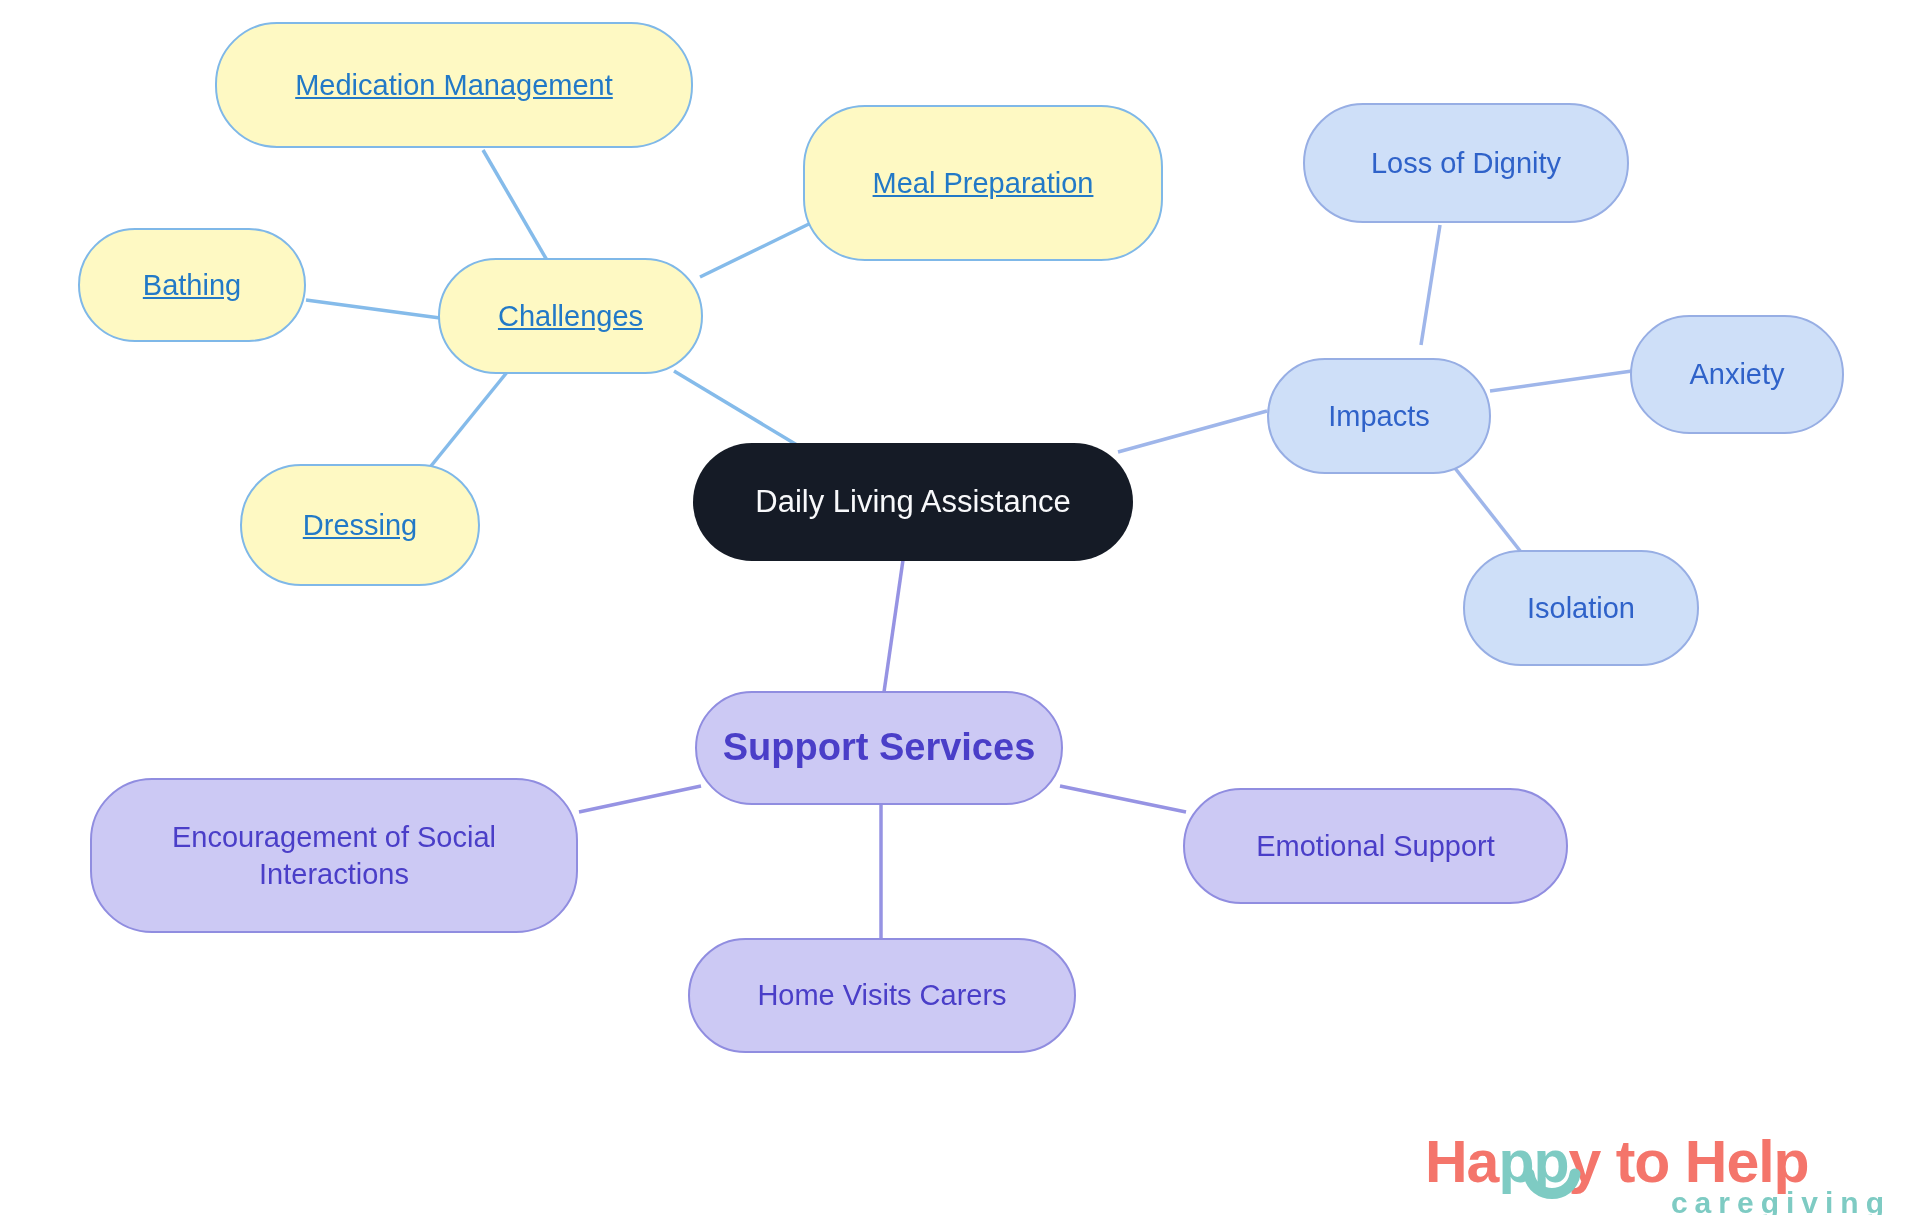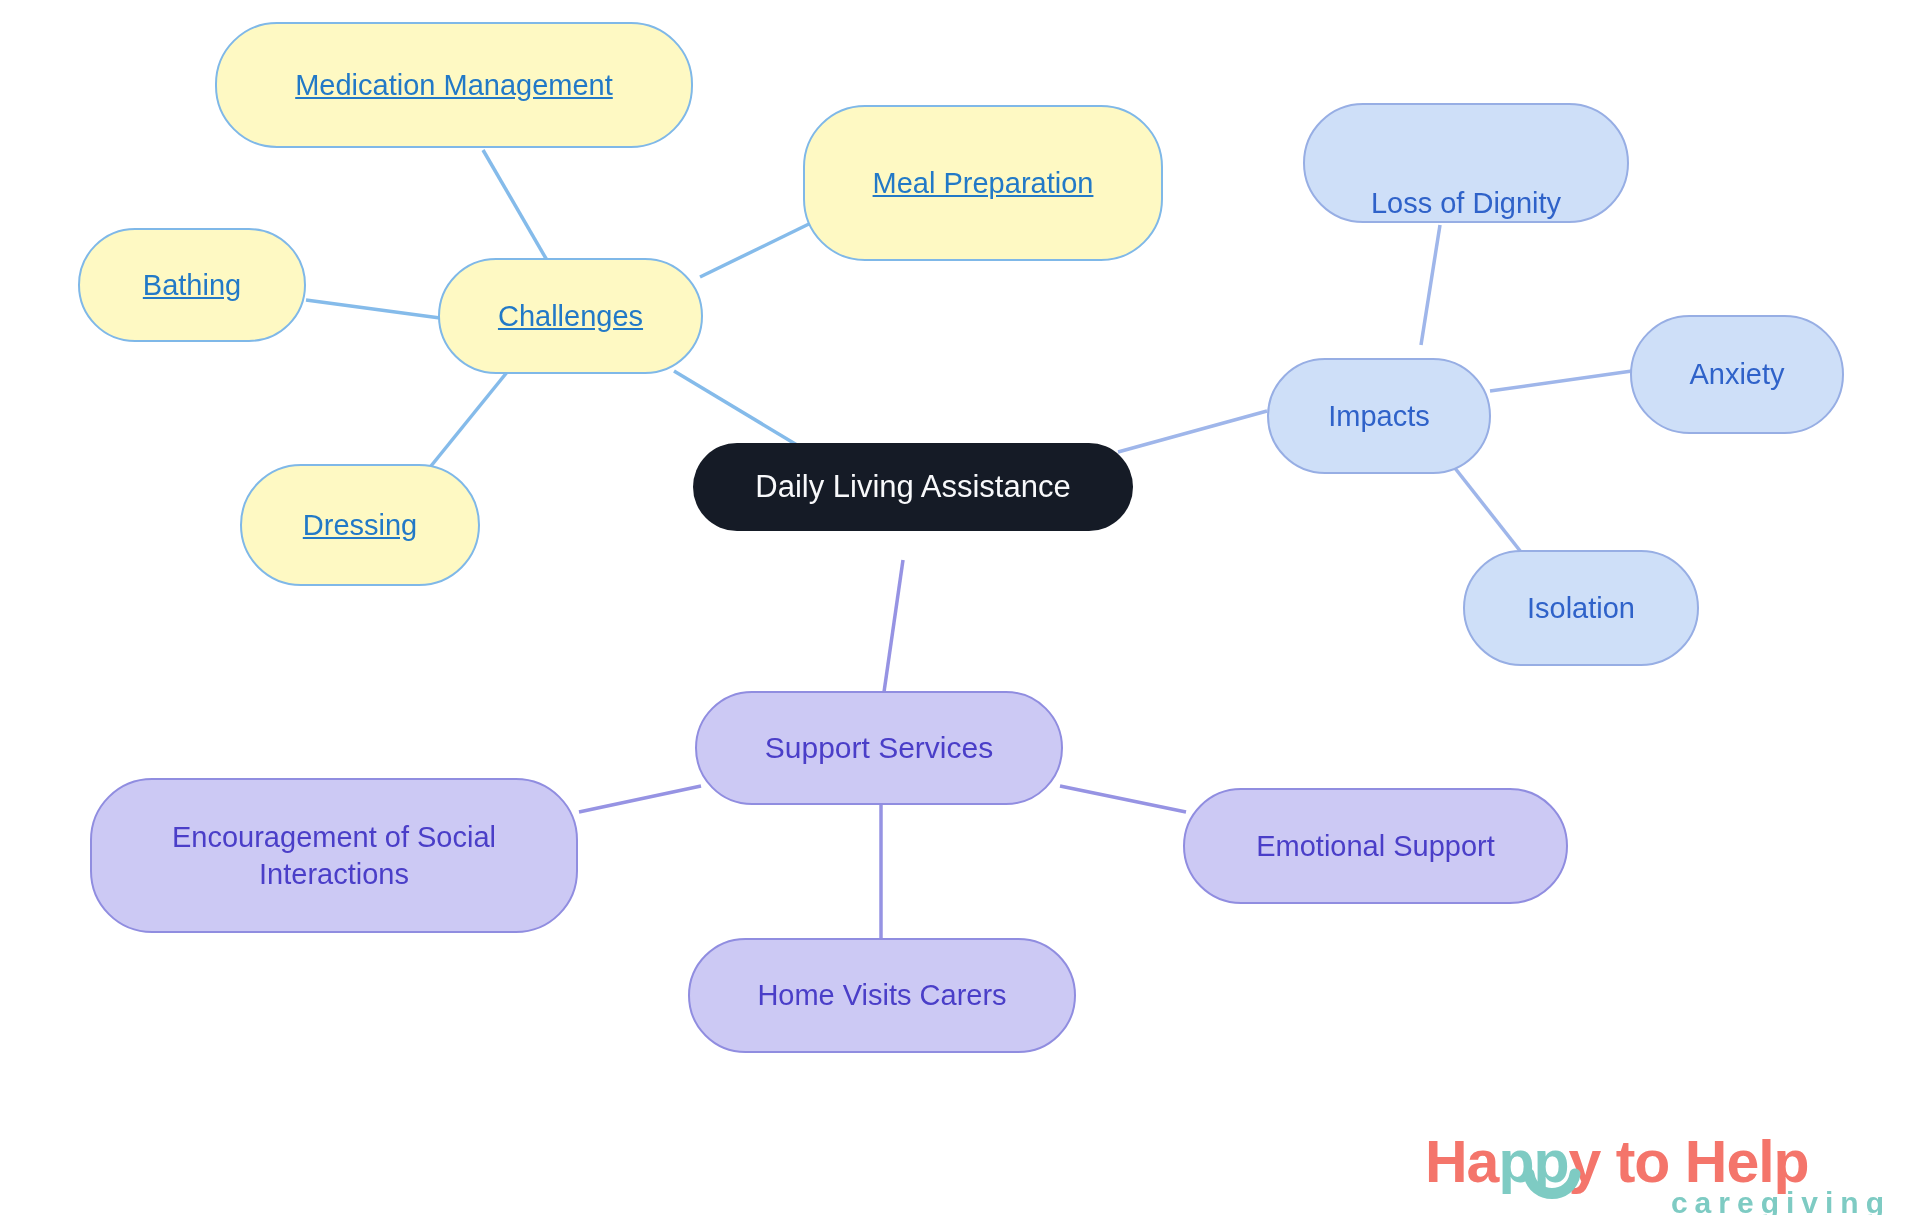--- a/index.html
+++ b/index.html
@@ -28,31 +28,31 @@
     padding:0 24px;
     cursor:pointer;
     user-select:none;
   }
   .g-blue{background:#fef9c3;border-color:#7FB8E8;color:#2279C7;text-decoration:underline;}
   .g-peri{background:#CEDFF8;border-color:#97AEE4;color:#2F62C9;}
   .g-purple{background:#CCC9F4;border-color:#908DE0;color:#4A3EC8;}
   .central{background:#151B26;border:none;color:#F8F9FB;font-size:31px;}
 
   
-  #n-central{left:693px;top:443px;width:440px;height:88px;}
+  #n-central{left:693px;top:443px;width:440px;height:118px;}
   #n-challenges{left:438px;top:258px;width:265px;height:116px;}
   #n-mm{left:215px;top:22px;width:478px;height:126px;}
   #n-mp{left:803px;top:105px;width:360px;height:156px;}
   #n-bathing{left:78px;top:228px;width:228px;height:114px;}
   #n-dressing{left:240px;top:464px;width:240px;height:122px;}
   #n-impacts{left:1267px;top:343px;width:224px;height:116px;margin-top:15px;}
-  #n-lod{left:1303px;top:103px;width:326px;height:120px;align-items:flex-end;}
+  #n-lod{left:1303px;top:103px;width:326px;height:120px;}
   #n-anxiety{left:1630px;top:303px;width:214px;height:119px;margin-top:12px;}
   #n-isolation{left:1463px;top:550px;width:236px;height:116px;}
-  #n-ss{left:695px;top:691px;width:368px;height:114px;font-size:30px;}
+  #n-ss{left:695px;top:691px;width:368px;height:114px;font-size:38px;font-weight:bold;}
   #n-enc{left:90px;top:778px;width:488px;height:155px;}
   #n-es{left:1183px;top:788px;width:385px;height:116px;}
   #n-hvc{left:688px;top:938px;width:388px;height:115px;}
 
   
   #logo{position:absolute;left:1425px;top:1118px;width:470px;height:100px;}
   #logo-title{
     font-size:59px;font-weight:800;letter-spacing:-1px;
     white-space:nowrap;line-height:1;margin-top:15px;
   }

